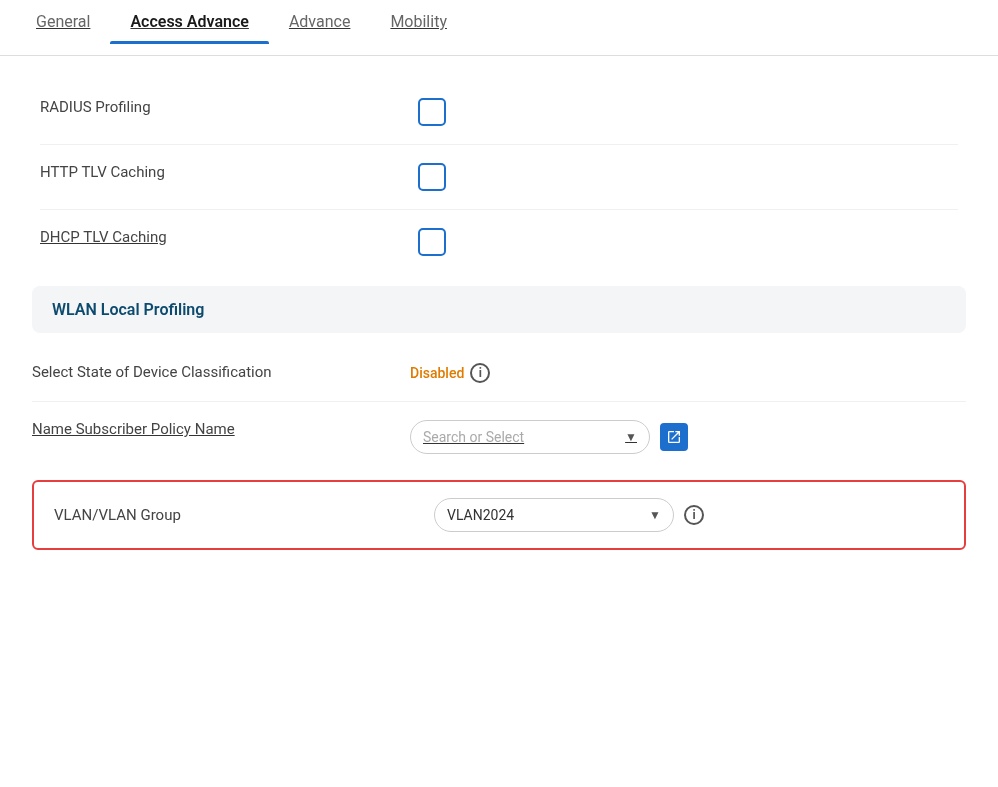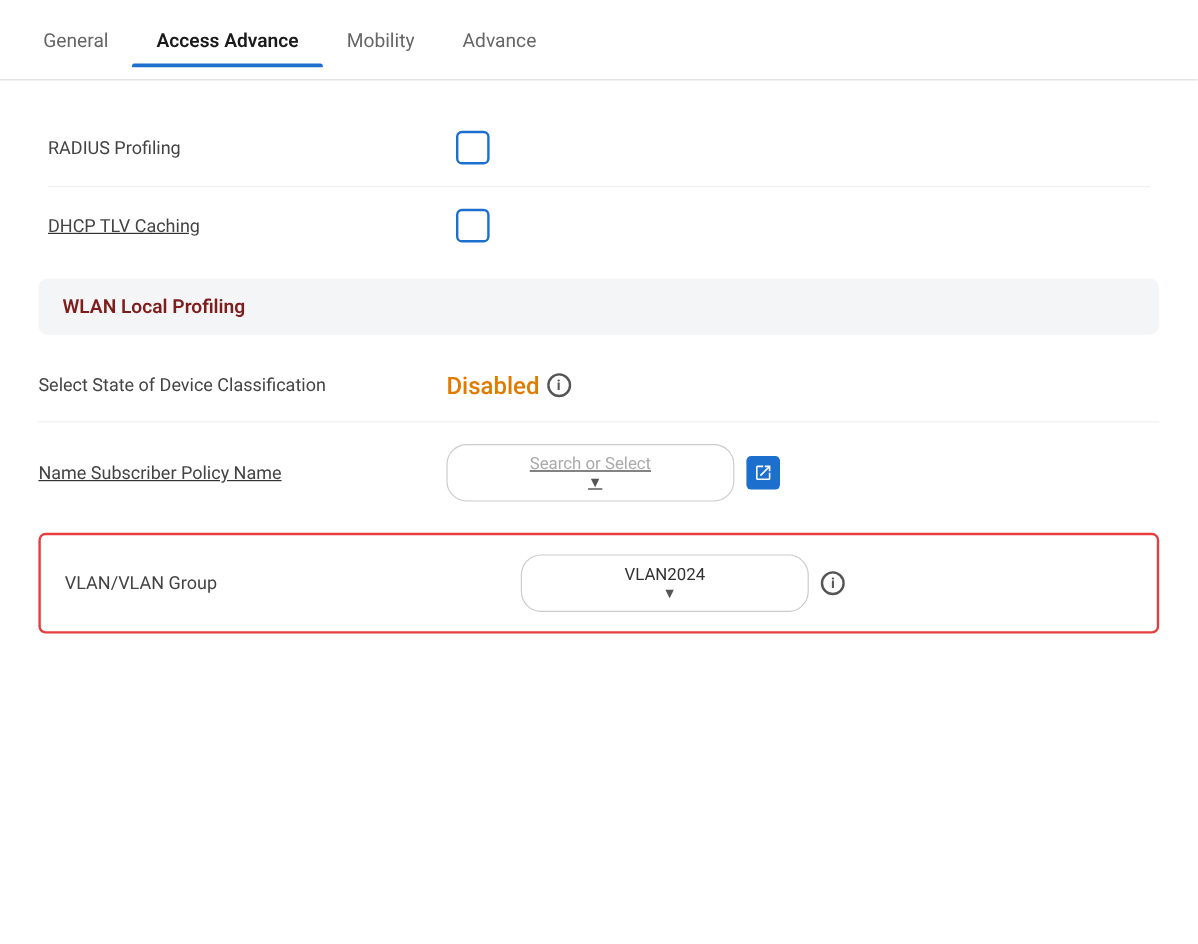--- a/index.html
+++ b/index.html
@@ -8,24 +8,25 @@
       background: #fff;
       color: #333;
       width: 998px;
       min-height: 787px;
       overflow-x: hidden;
     }
 
     
     .tab-bar {
       display: flex;
-      align-items: center;
+      align-items: flex-start;
       border-bottom: 1px solid #ddd;
       padding: 0 16px;
-      height: 67px;
+      height: 56px;
+      text-decoration: underline;
     }
     .tab-item {
       padding: 12px 20px;
       font-size: 16px;
       color: #666;
       cursor: pointer;
       position: relative;
       white-space: nowrap;
     }
     .tab-item.active {
@@ -44,23 +45,23 @@
     }
 
     
     .content {
       padding: 24px 32px;
     }
 
     
     .field-row {
       display: flex;
-      align-items: center;
       padding: 18px 0;
       border-bottom: 1px solid #f0f0f0;
+      gap: 38px;
     }
     .field-row:last-of-type {
       border-bottom: none;
       text-decoration: underline;
     }
     .field-label {
       flex: 0 0 340px;
       font-size: 15px;
       color: #444;
     }
@@ -84,27 +85,27 @@
     }
 
     
     .section-header {
       background: #f4f5f7;
       border-radius: 8px;
       padding: 14px 20px;
       margin: 12px 0;
       font-size: 16px;
       font-weight: 600;
-      color: #7f1d1d;
+      color: #0c4a6e;
     }
 
     
     .status-disabled {
       color: #e07b00;
-      font-size: 20px;
+      font-size: 14px;
       font-weight: 500;
     }
 
     
     .info-icon {
       display: inline-flex;
       align-items: center;
       justify-content: center;
       width: 20px;
       height: 20px;
@@ -124,21 +125,20 @@
       align-items: center;
       border: 1.5px solid #ccc;
       border-radius: 17px;
       padding: 8px 12px;
       background: #fff;
       min-width: 240px;
       cursor: pointer;
       font-size: 14px;
       color: #aaa;
       justify-content: space-between;
-      flex-direction: column;
     }
     .dropdown-select.has-value {
       color: #333;
       margin-left: 40px;
     }
     .dropdown-arrow {
       margin-left: 8px;
       color: #555;
       font-size: 12px;
     }
@@ -185,35 +185,41 @@
     .section-wrapper {
       margin-bottom: 8px;
     }
   </style>
 </head>
 <body>
 
 <div class="tab-bar">
   <div class="tab-item">General</div>
   <div class="tab-item active">Access Advance</div>
+  <div class="tab-item">Advance</div>
   <div class="tab-item">Mobility</div>
-  <div class="tab-item">Advance</div>
 </div>
 
 <div class="content">
 
   <div class="rows-container">
 
     <div class="field-row">
       <div class="field-label">RADIUS Profiling</div>
       <div class="field-control">
         <div class="checkbox-btn"></div>
       </div>
     </div>
 
+    <div class="field-row">
+      <div class="field-label">HTTP TLV Caching</div>
+      <div class="field-control">
+        <div class="checkbox-btn"></div>
+      </div>
+    </div>
 
     <div class="field-row">
       <div class="field-label">DHCP TLV Caching</div>
       <div class="field-control">
         <div class="checkbox-btn"></div>
       </div>
     </div>
 
   </div>
 

